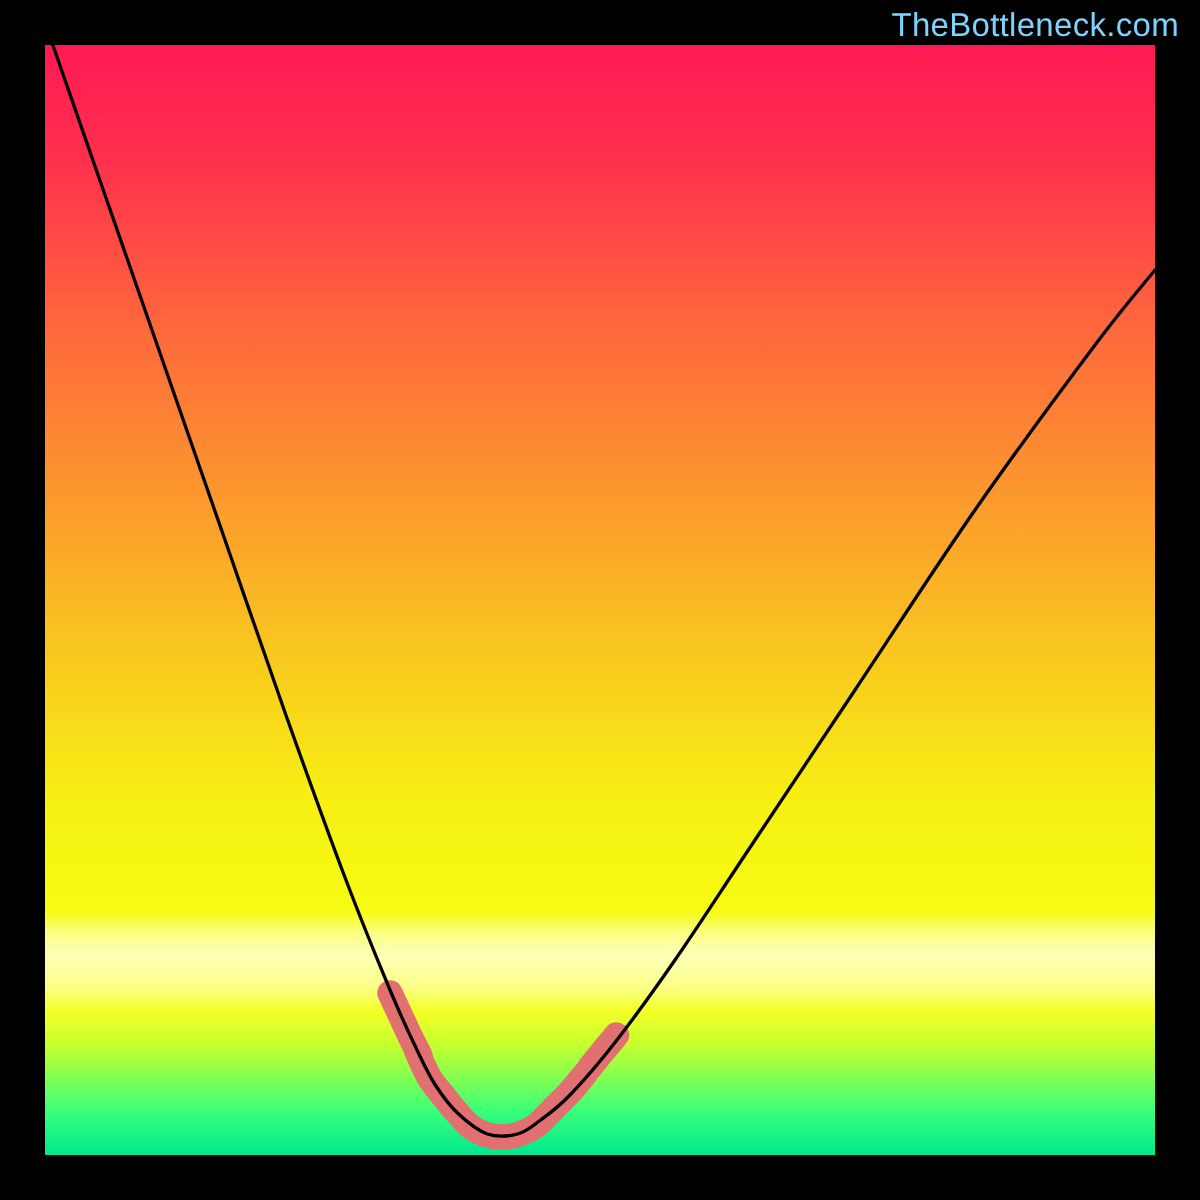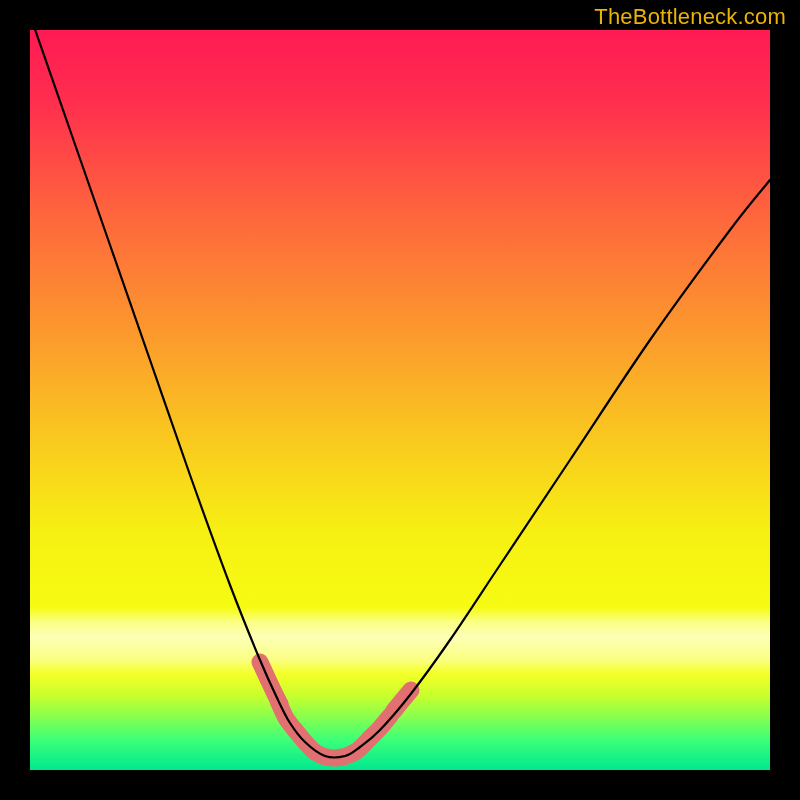--- a/index.html
+++ b/index.html
@@ -21,21 +21,21 @@
   }
   .gradient {
     position: absolute;
     left: 0; top: 0;
     width: 100%; height: 100%;
   }
   .watermark {
     position: absolute;
     top: 4px;
     right: 14px;
-    color: #eab308;
+    color: #7dd3fc;
     font-size: 22px;
     font-weight: 500;
     letter-spacing: 0.2px;
   }
   svg.curve {
     position: absolute;
     left: 0; top: 0;
     width: 100%;
     height: 100%;
     overflow: visible;

